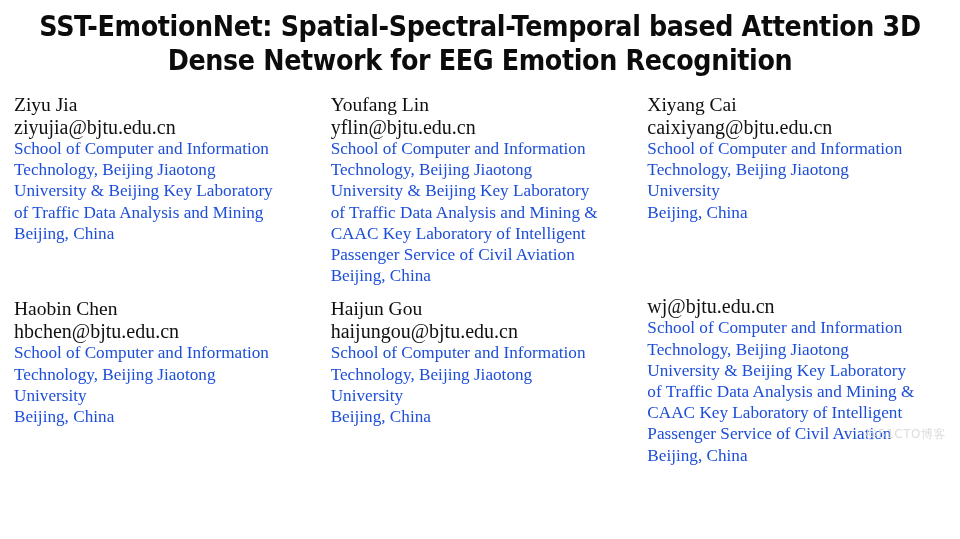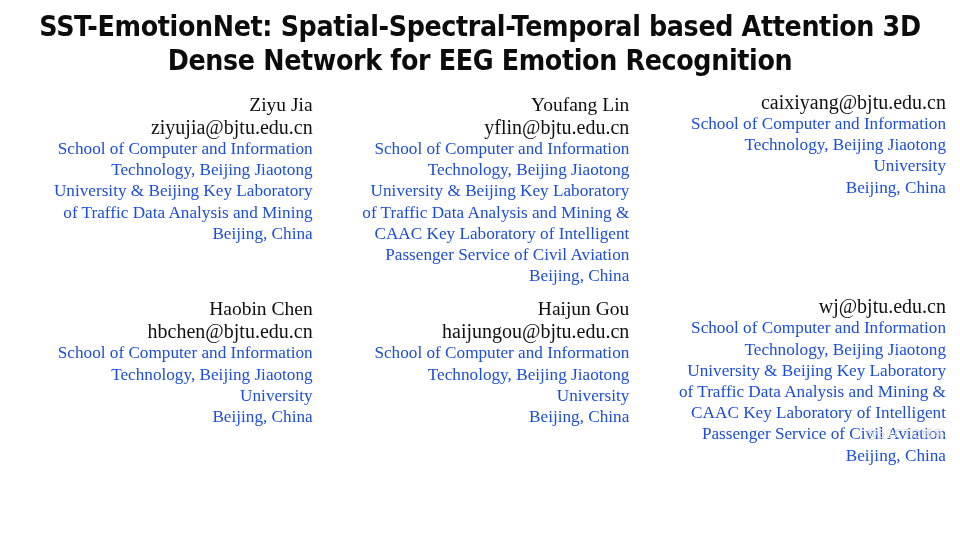--- a/index.html
+++ b/index.html
@@ -46,21 +46,21 @@
     display: grid;
     grid-template-columns: repeat(3, 1fr);
     column-gap: 14px;
     padding: 0 12px;
     box-sizing: border-box;
   }
   .author-row-2 {
     margin-top: 10px;
   }
   .author {
-    text-align: right;
+    text-align: left;
     padding: 0 2px;
   }
   .author-name {
     font-family: "Liberation Serif", "DejaVu Serif", serif;
     font-size: 19.5px;
     line-height: 25px;
     color: #0d0d0d;
   }
   .author-name .star {
     font-size: 13px;
@@ -122,20 +122,21 @@
       <div class="affil-line">School of Computer and Information</div>
       <div class="affil-line">Technology, Beijing Jiaotong</div>
       <div class="affil-line">University &amp; Beijing Key Laboratory</div>
       <div class="affil-line">of Traffic Data Analysis and Mining &amp;</div>
       <div class="affil-line">CAAC Key Laboratory of Intelligent</div>
       <div class="affil-line">Passenger Service of Civil Aviation</div>
       <div class="affil-line">Beijing, China</div>
     </div>
 
     <div class="author">
+      <div class="author-name"><span>Xiyang Cai</span><span class="star"></span></div>
       <div class="author-email">caixiyang@bjtu.edu.cn</div>
       <div class="affil-line">School of Computer and Information</div>
       <div class="affil-line">Technology, Beijing Jiaotong</div>
       <div class="affil-line">University</div>
       <div class="affil-line">Beijing, China</div>
     </div>
 
   </div>
 
   <div class="authors author-row-2">

